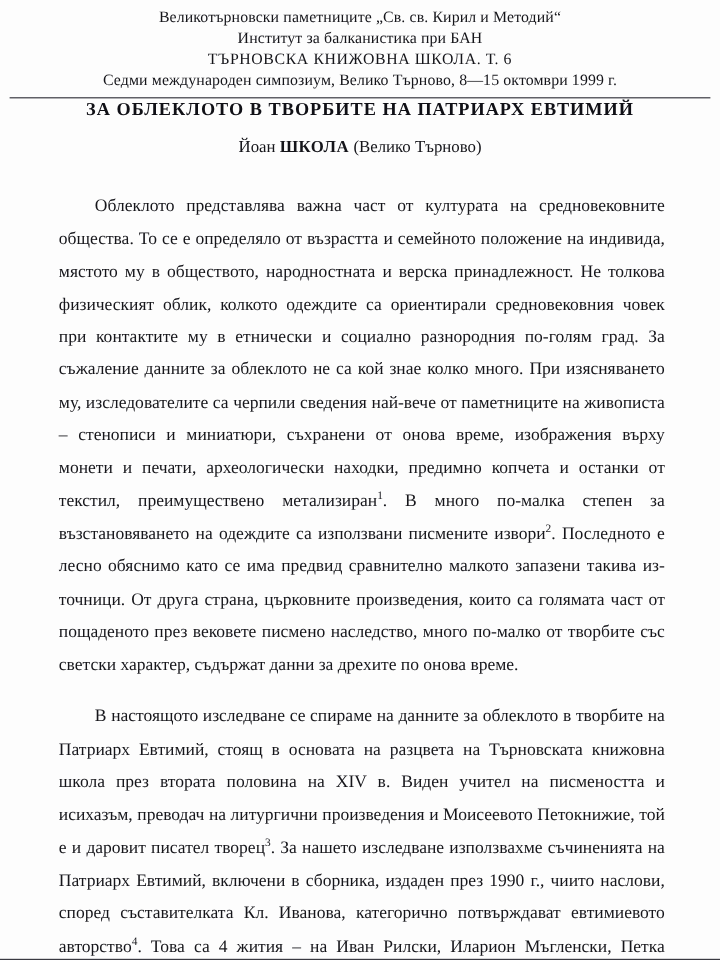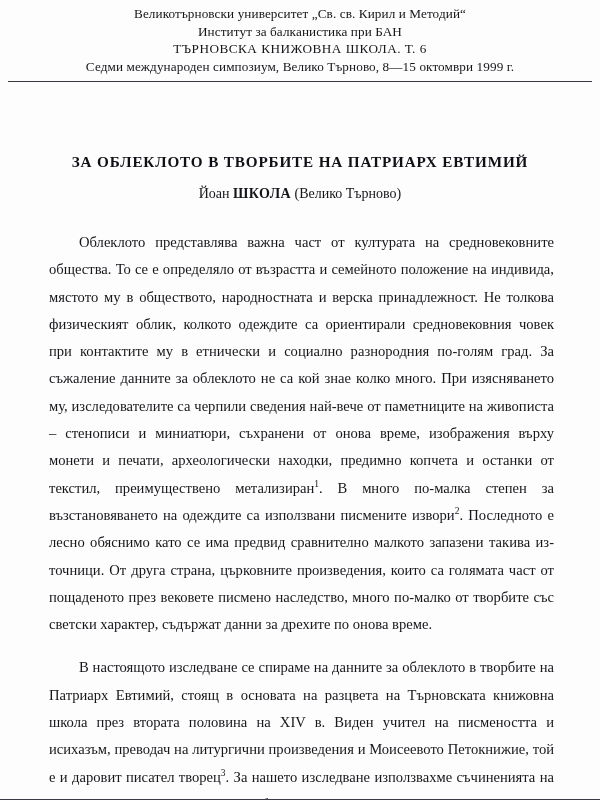--- a/index.html
+++ b/index.html
@@ -40,21 +40,20 @@
   }
 
   .rule {
     height: 0;
     border-top: 1.6px solid #3a3a42;
     margin: 6px 8px 0 8px;
   }
 
   
   .title-block {
-    margin-top: 70px;
     text-align: center;
   }
   .doc-title {
     font-size: 15.2px;
     font-weight: bold;
     letter-spacing: 0.85px;
     line-height: 20px;
     color: #101016;
     white-space: nowrap;
   }
@@ -101,21 +100,21 @@
     height: 0;
     border-top: 1.5px solid #3a3a42;
   }
 </style>
 </head>
 <body>
 
 <div class="page">
 
   <div class="masthead">
-    <div class="masthead-line">Великотърновски университет „Св. св. Кирил и Методий“</div>
+    <div class="masthead-line">Великотърновски паметниците „Св. св. Кирил и Методий“</div>
     <div class="masthead-line">Институт за балканистика при БАН</div>
     <div class="masthead-line caps">ТЪРНОВСКА КНИЖОВНА ШКОЛА. Т. 6</div>
     <div class="masthead-line">Седми международен симпозиум, Велико Търново, 8—15 октомври 1999 г.</div>
   </div>
 
   <div class="rule"></div>
 
   <div class="title-block">
     <div class="doc-title">ЗА  ОБЛЕКЛОТО  В  ТВОРБИТЕ  НА  ПАТРИАРХ  ЕВТИМИЙ</div>
     <div class="doc-author"><span>Йоан </span><span class="surname">ШКОЛА</span><span> (Велико Търново)</span></div>

